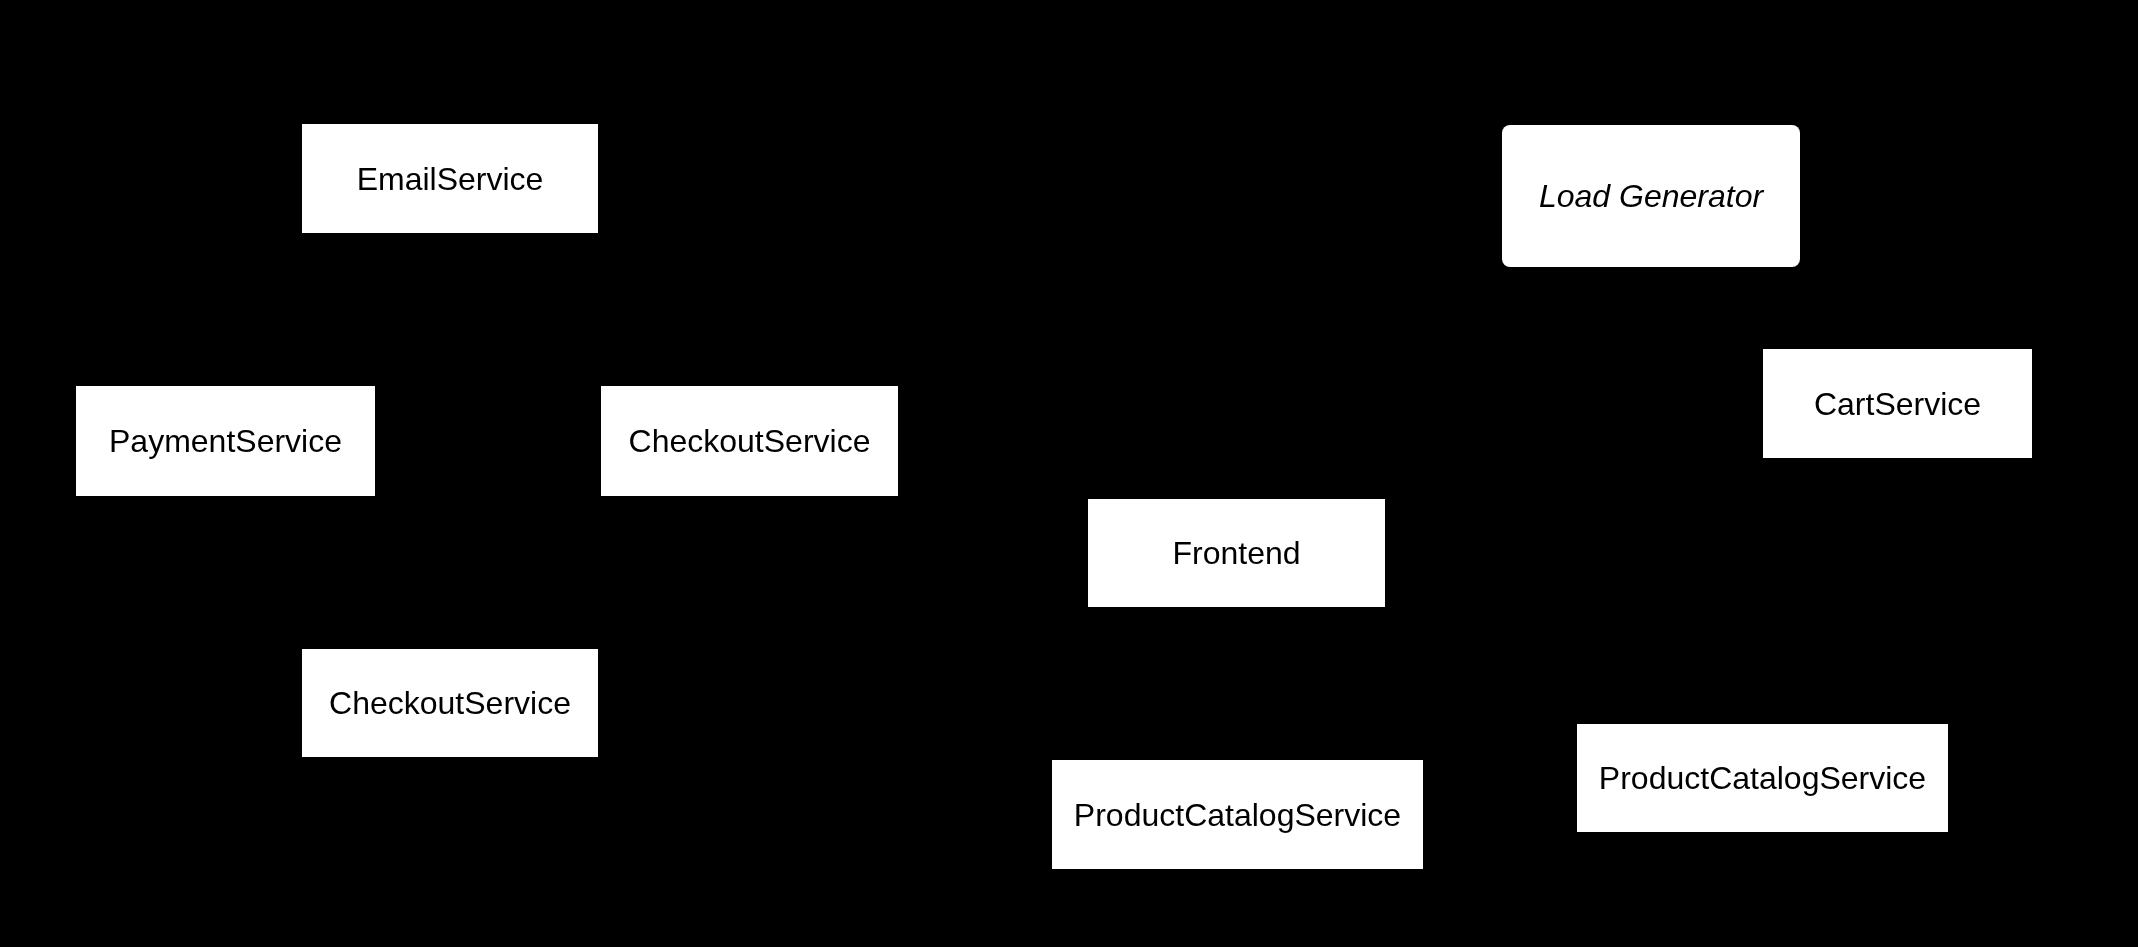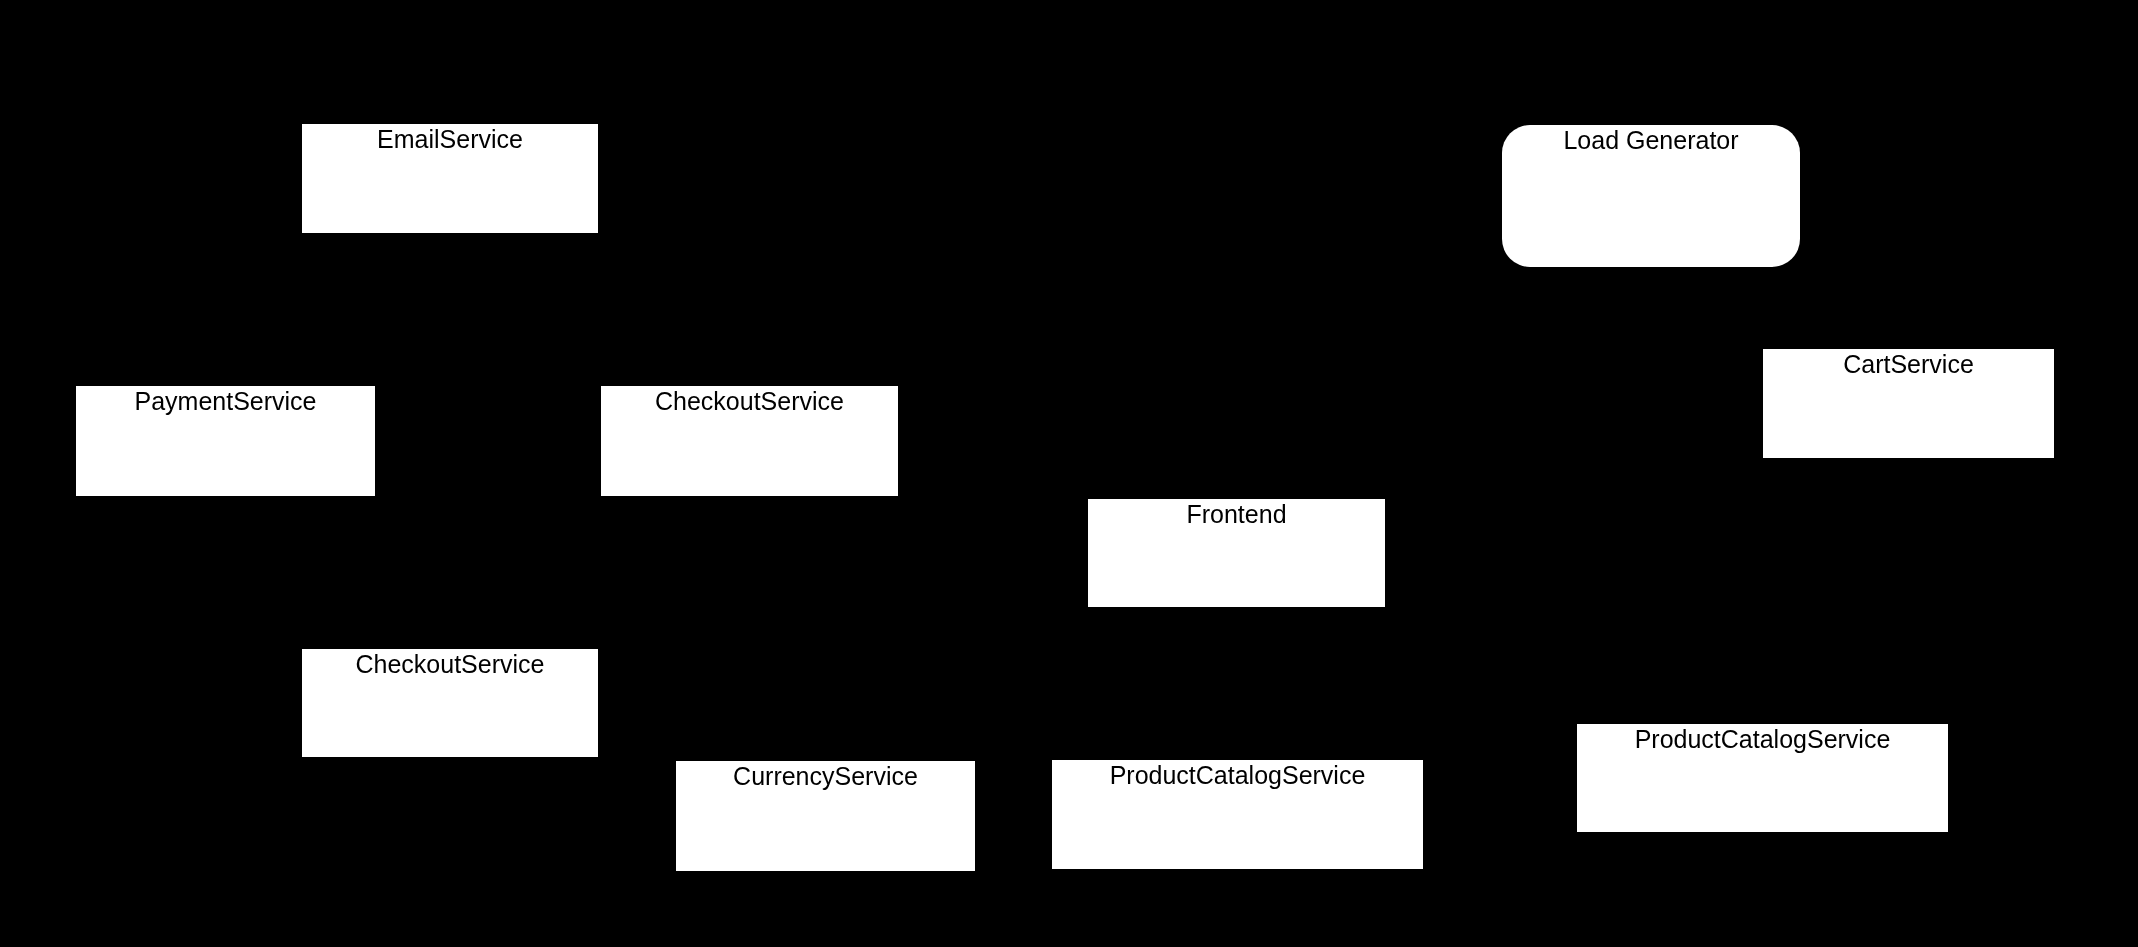--- a/index.html
+++ b/index.html
@@ -12,32 +12,34 @@
     position: relative;
     width: 2138px;
     height: 947px;
     background: var(--color-background, #000000);
     overflow: hidden;
     font-family: "Liberation Sans", sans-serif;
   }
   .node {
     position: absolute;
     display: flex;
+    align-items: center;
     justify-content: center;
     text-align: center;
     color: var(--color-text, #000000);
-    font-size: 25px;
+    font-size: 32px;
     line-height: 1.25;
   }
   .node.rect,
   .node.rounded {
     background: var(--color-fill, #ffffff);
   }
   .node.rounded {
-    border-radius: 28px;
+    border-radius: 8px;
+    font-style: italic;
   }
   .node .shape {
     position: absolute;
     left: 0;
     top: 0;
     width: 100%;
     height: 100%;
   }
   .node .label {
     position: relative;
@@ -63,36 +65,33 @@
   </div>
 
   <div class="node rect" style="left:76px; top:386px; width:299px; height:110px">
     <span class="label">PaymentService</span>
   </div>
 
   <div class="node rect" style="left:601px; top:386px; width:297px; height:110px">
     <span class="label">CheckoutService</span>
   </div>
 
-  <div class="node rect" style="left:1763px; top:349px; width:291px; height:109px">
+  <div class="node rect" style="left:1763px; top:349px; width:269px; height:109px">
     <span class="label">CartService</span>
   </div>
 
   <div class="node rect" style="left:1088px; top:499px; width:297px; height:108px">
     <span class="label">Frontend</span>
   </div>
 
 
   <div class="node rect" style="left:302px; top:649px; width:296px; height:108px">
     <span class="label">CheckoutService</span>
   </div>
 
-  <div class="node rect" style="left:676px; top:761px; width:299px; height:110px">
-    <span class="label">CurrencyService</span>
-  </div>
 
   <div class="node rect" style="left:1052px; top:760px; width:371px; height:109px">
     <span class="label">ProductCatalogService</span>
   </div>
 
   <div class="node rect" style="left:1577px; top:724px; width:371px; height:108px">
     <span class="label">ProductCatalogService</span>
   </div>
 
 </div>

